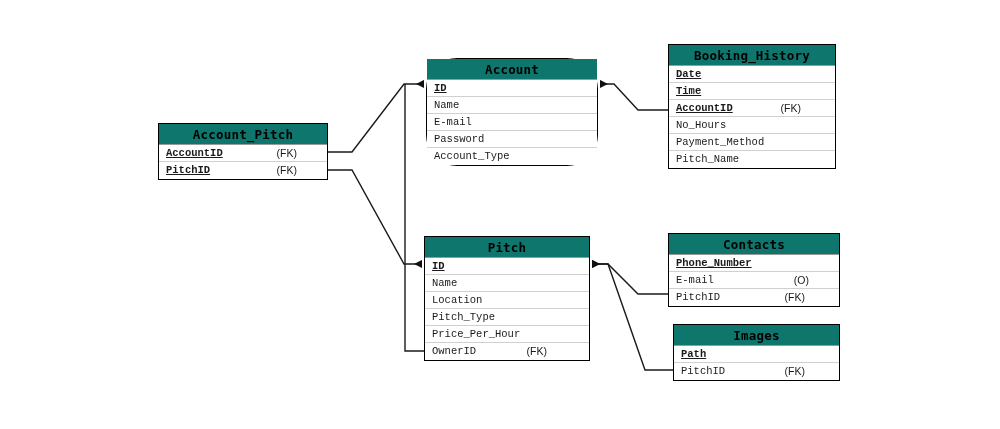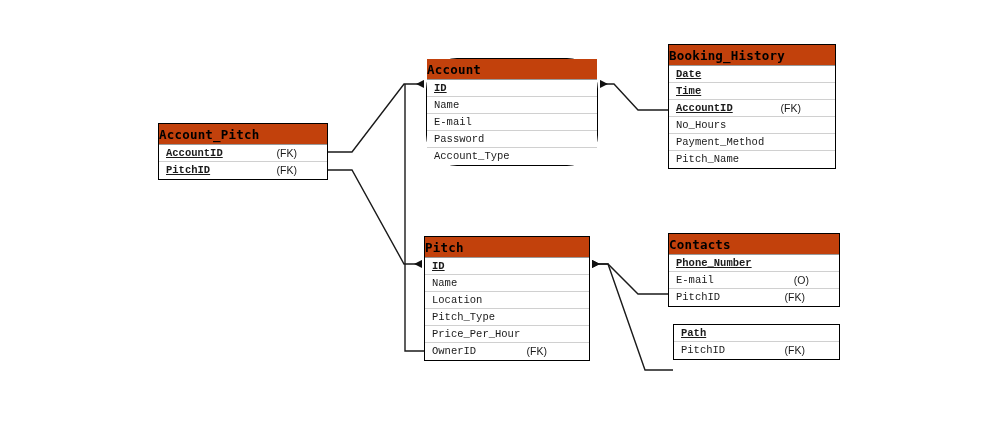--- a/index.html
+++ b/index.html
@@ -34,23 +34,23 @@
 
   
   .entity {
     position: absolute;
     box-sizing: border-box;
     border: 1.5px solid #000000;
     background: #ffffff;
   }
   .entity-header {
     box-sizing: border-box;
-    background: #c2410c;
+    background: #0f766e;
     border-bottom: 1px solid #9a9a9a;
-    text-align: left;
+    text-align: center;
     font-family: "DejaVu Sans Mono", "Liberation Mono", monospace;
     font-weight: bold;
     font-size: 12.5px;
     color: #000000;
     line-height: 21px;
     height: 21px;
     letter-spacing: 0.2px;
     white-space: nowrap;
     overflow: hidden;
   }
@@ -236,20 +236,21 @@
       <span class="attr-name">E-mail</span>
       <span class="attr-tag tag-right-small">(O)</span>
     </div>
     <div class="attr-row">
       <span class="attr-name">PitchID</span>
       <span class="attr-tag tag-right-wide">(FK)</span>
     </div>
   </div>
 
   <div class="entity" style="left:673px; top:324px; width:167px;">
+    <div class="entity-header">Images</div>
     <div class="attr-row">
       <span class="attr-name key">Path</span>
       <span class="attr-tag tag-right-wide"></span>
     </div>
     <div class="attr-row">
       <span class="attr-name">PitchID</span>
       <span class="attr-tag tag-right-wide">(FK)</span>
     </div>
   </div>
 

